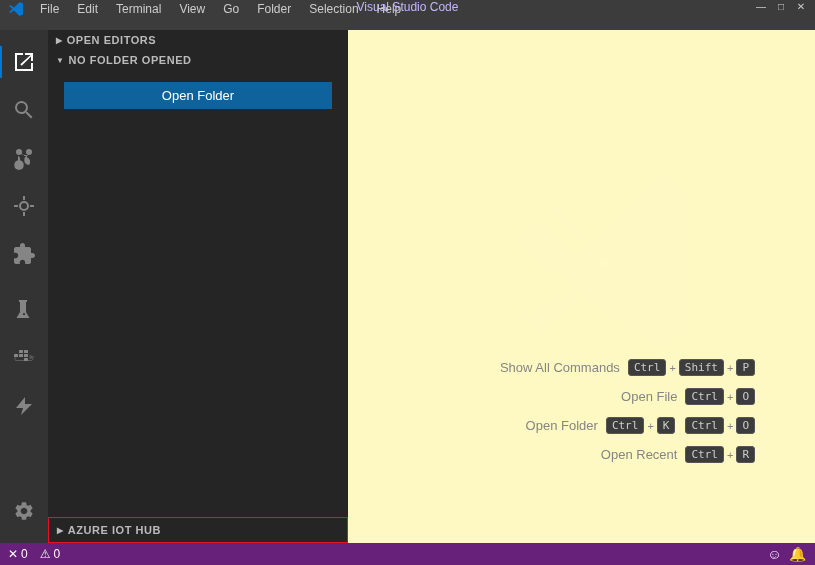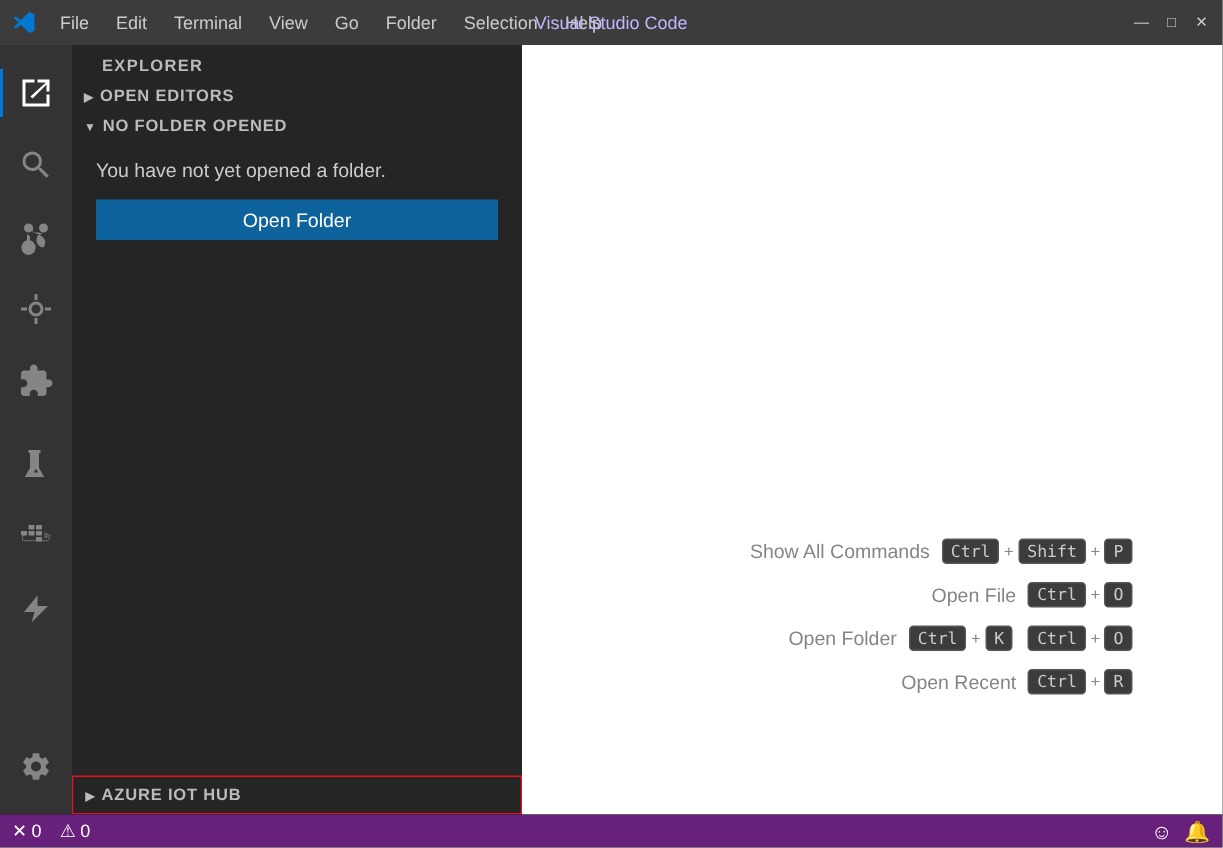--- a/index.html
+++ b/index.html
@@ -12,21 +12,21 @@
       overflow: hidden;
       display: flex;
       flex-direction: column;
     }
 
     
     .title-bar {
       height: 30px;
       background: #3c3c3c;
       display: flex;
-      align-items: center;
+      align-items: flex-start;
       justify-content: space-between;
       padding: 0 8px;
       flex-shrink: 0;
     }
     .title-bar-left {
       display: flex;
       align-items: center;
       gap: 4px;
     }
     .vscode-logo {
@@ -184,21 +184,21 @@
       font-weight: 700;
       color: #bbbbbb;
       letter-spacing: 0.05em;
       text-transform: uppercase;
       user-select: none;
     }
 
     
     .editor-area {
       flex: 1;
-      background: #ffffff;
+      background: #fef9c3;
       display: flex;
       align-items: center;
       justify-content: center;
       position: relative;
     }
 
     
     .vscode-watermark {
       position: absolute;
       top: 50%;
@@ -366,34 +366,32 @@
         </svg>
     </div>
     <div class="activity-icon activity-bottom">
       <svg width="22" height="22" viewBox="0 0 24 24" fill="currentColor">
           <path d="M19.14 12.94c.04-.3.06-.61.06-.94s-.02-.64-.07-.94l2.03-1.58c.18-.14.23-.41.12-.61l-1.92-3.32c-.12-.22-.37-.29-.59-.22l-2.39.96c-.5-.38-1.03-.7-1.62-.94l-.36-2.54c-.04-.24-.24-.41-.48-.41h-3.84c-.24 0-.43.17-.47.41l-.36 2.54c-.59.24-1.13.57-1.62.94l-2.39-.96c-.22-.08-.47 0-.59.22L2.74 8.87c-.12.21-.08.47.12.61l2.03 1.58c-.05.3-.09.63-.09.94s.02.64.07.94l-2.03 1.58c-.18.14-.23.41-.12.61l1.92 3.32c.12.22.37.29.59.22l2.39-.96c.5.38 1.03.7 1.62.94l.36 2.54c.05.24.24.41.48.41h3.84c.24 0 .44-.17.47-.41l.36-2.54c.59-.24 1.13-.56 1.62-.94l2.39.96c.22.08.47 0 .59-.22l1.92-3.32c.12-.22.07-.47-.12-.61l-2.01-1.58zM12 15.6c-1.98 0-3.6-1.62-3.6-3.6s1.62-3.6 3.6-3.6 3.6 1.62 3.6 3.6-1.62 3.6-3.6 3.6z"></path>
         </svg>
     </div>
   </div>
 
   <div class="sidebar">
-    <div class="sidebar-header">EXPLORER</div>
 
     <div class="section-header">
       <span class="chevron">▶</span>
       <span>OPEN EDITORS</span>
     </div>
 
     <div class="section-header">
       <span class="chevron">▼</span>
       <span>NO FOLDER OPENED</span>
     </div>
 
     <div class="no-folder-section">
-      <div class="no-folder-text">You have not yet opened a folder.</div>
       <button class="open-folder-btn">Open Folder</button>
     </div>
 
     <div class="azure-iot-panel">
       <div class="azure-iot-header">
         <span class="chevron">▶</span>
         <span>AZURE IOT HUB</span>
       </div>
     </div>
   </div>

